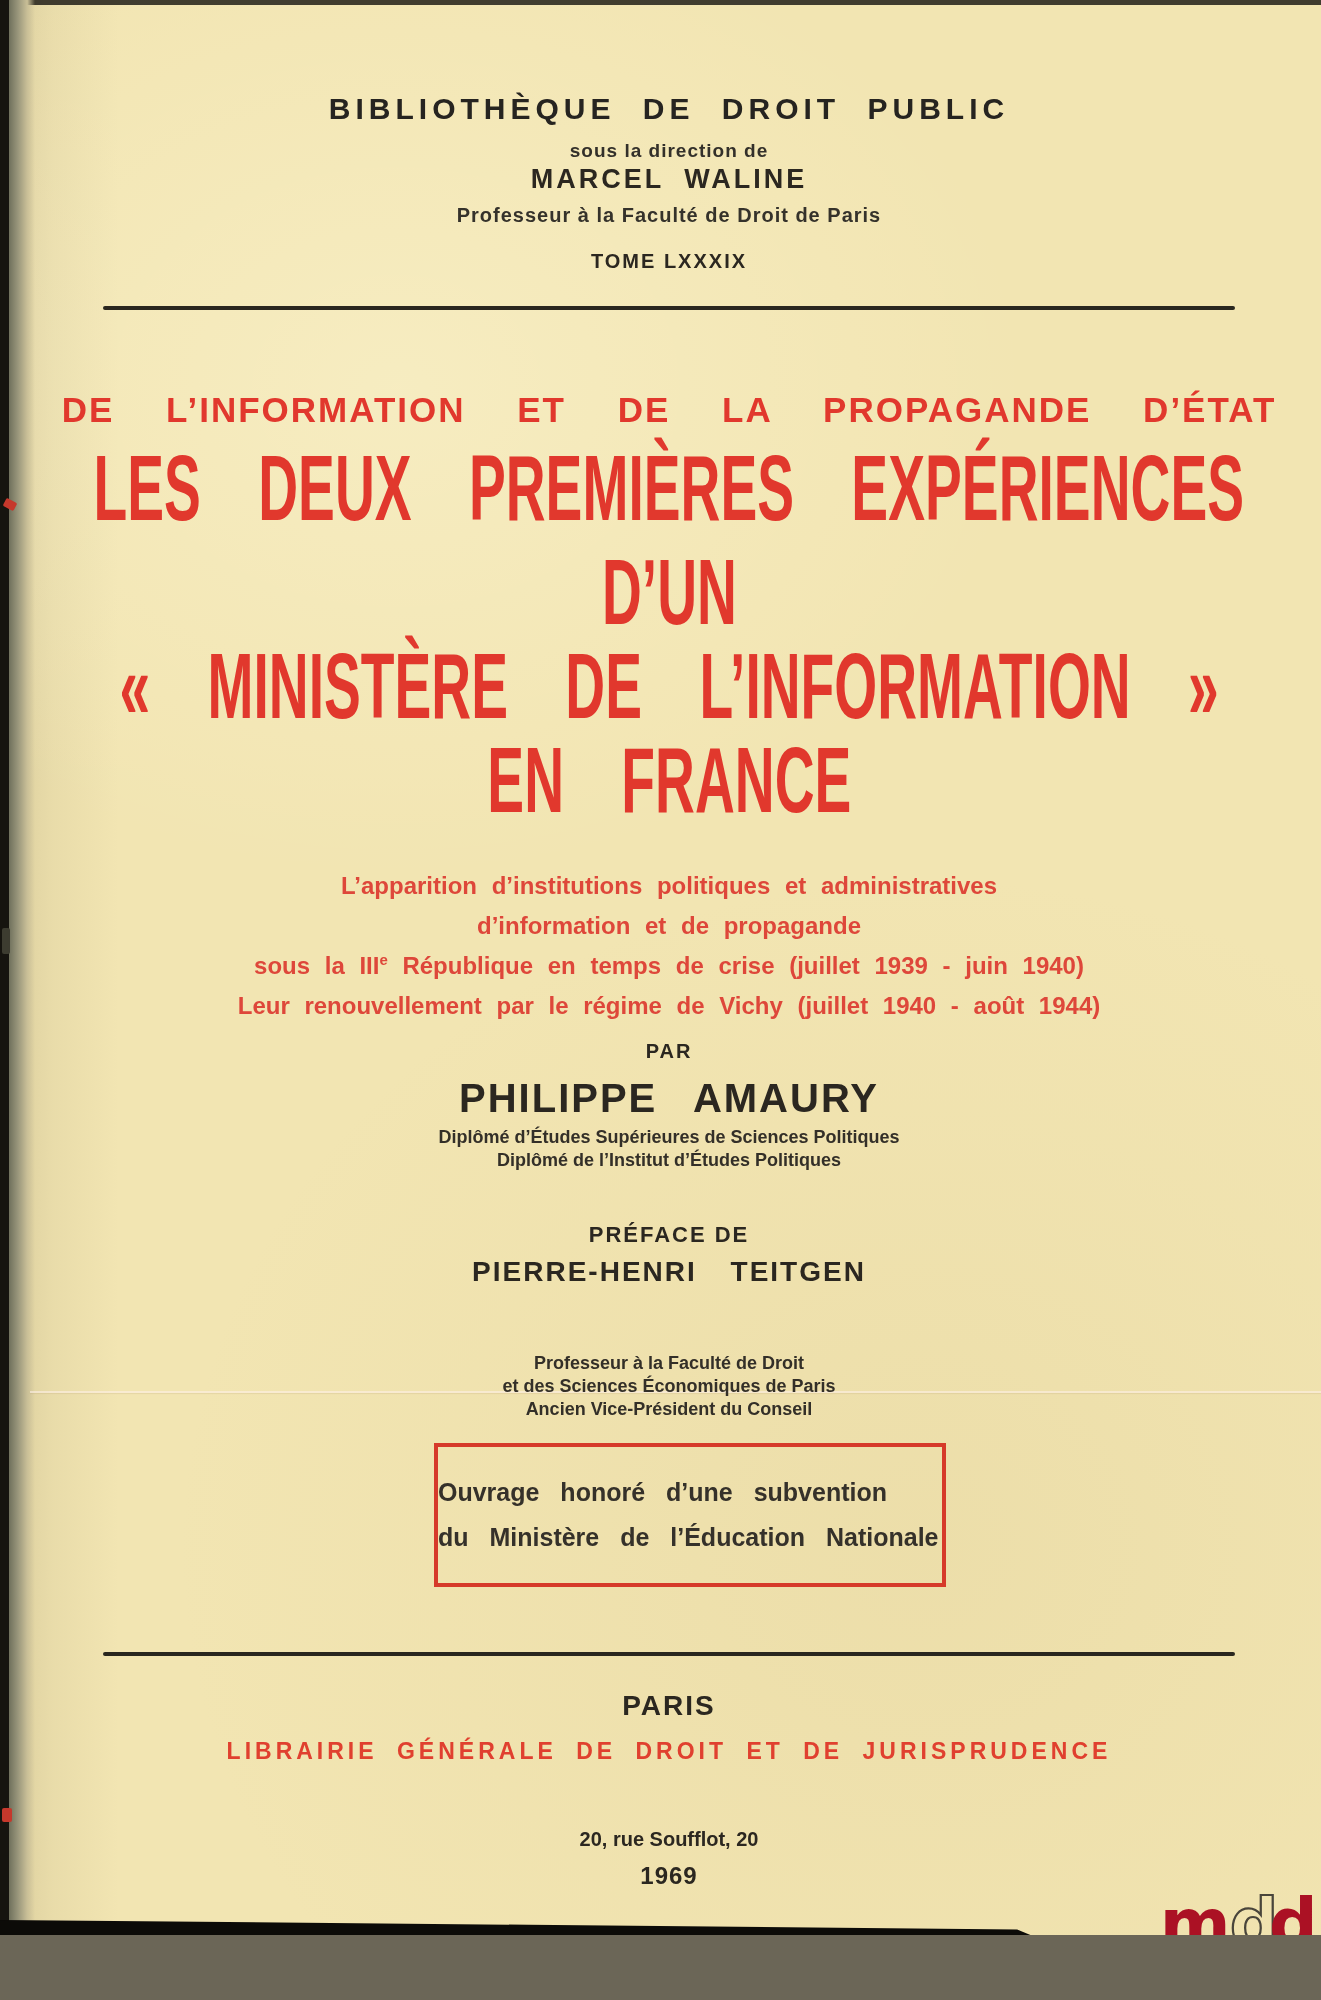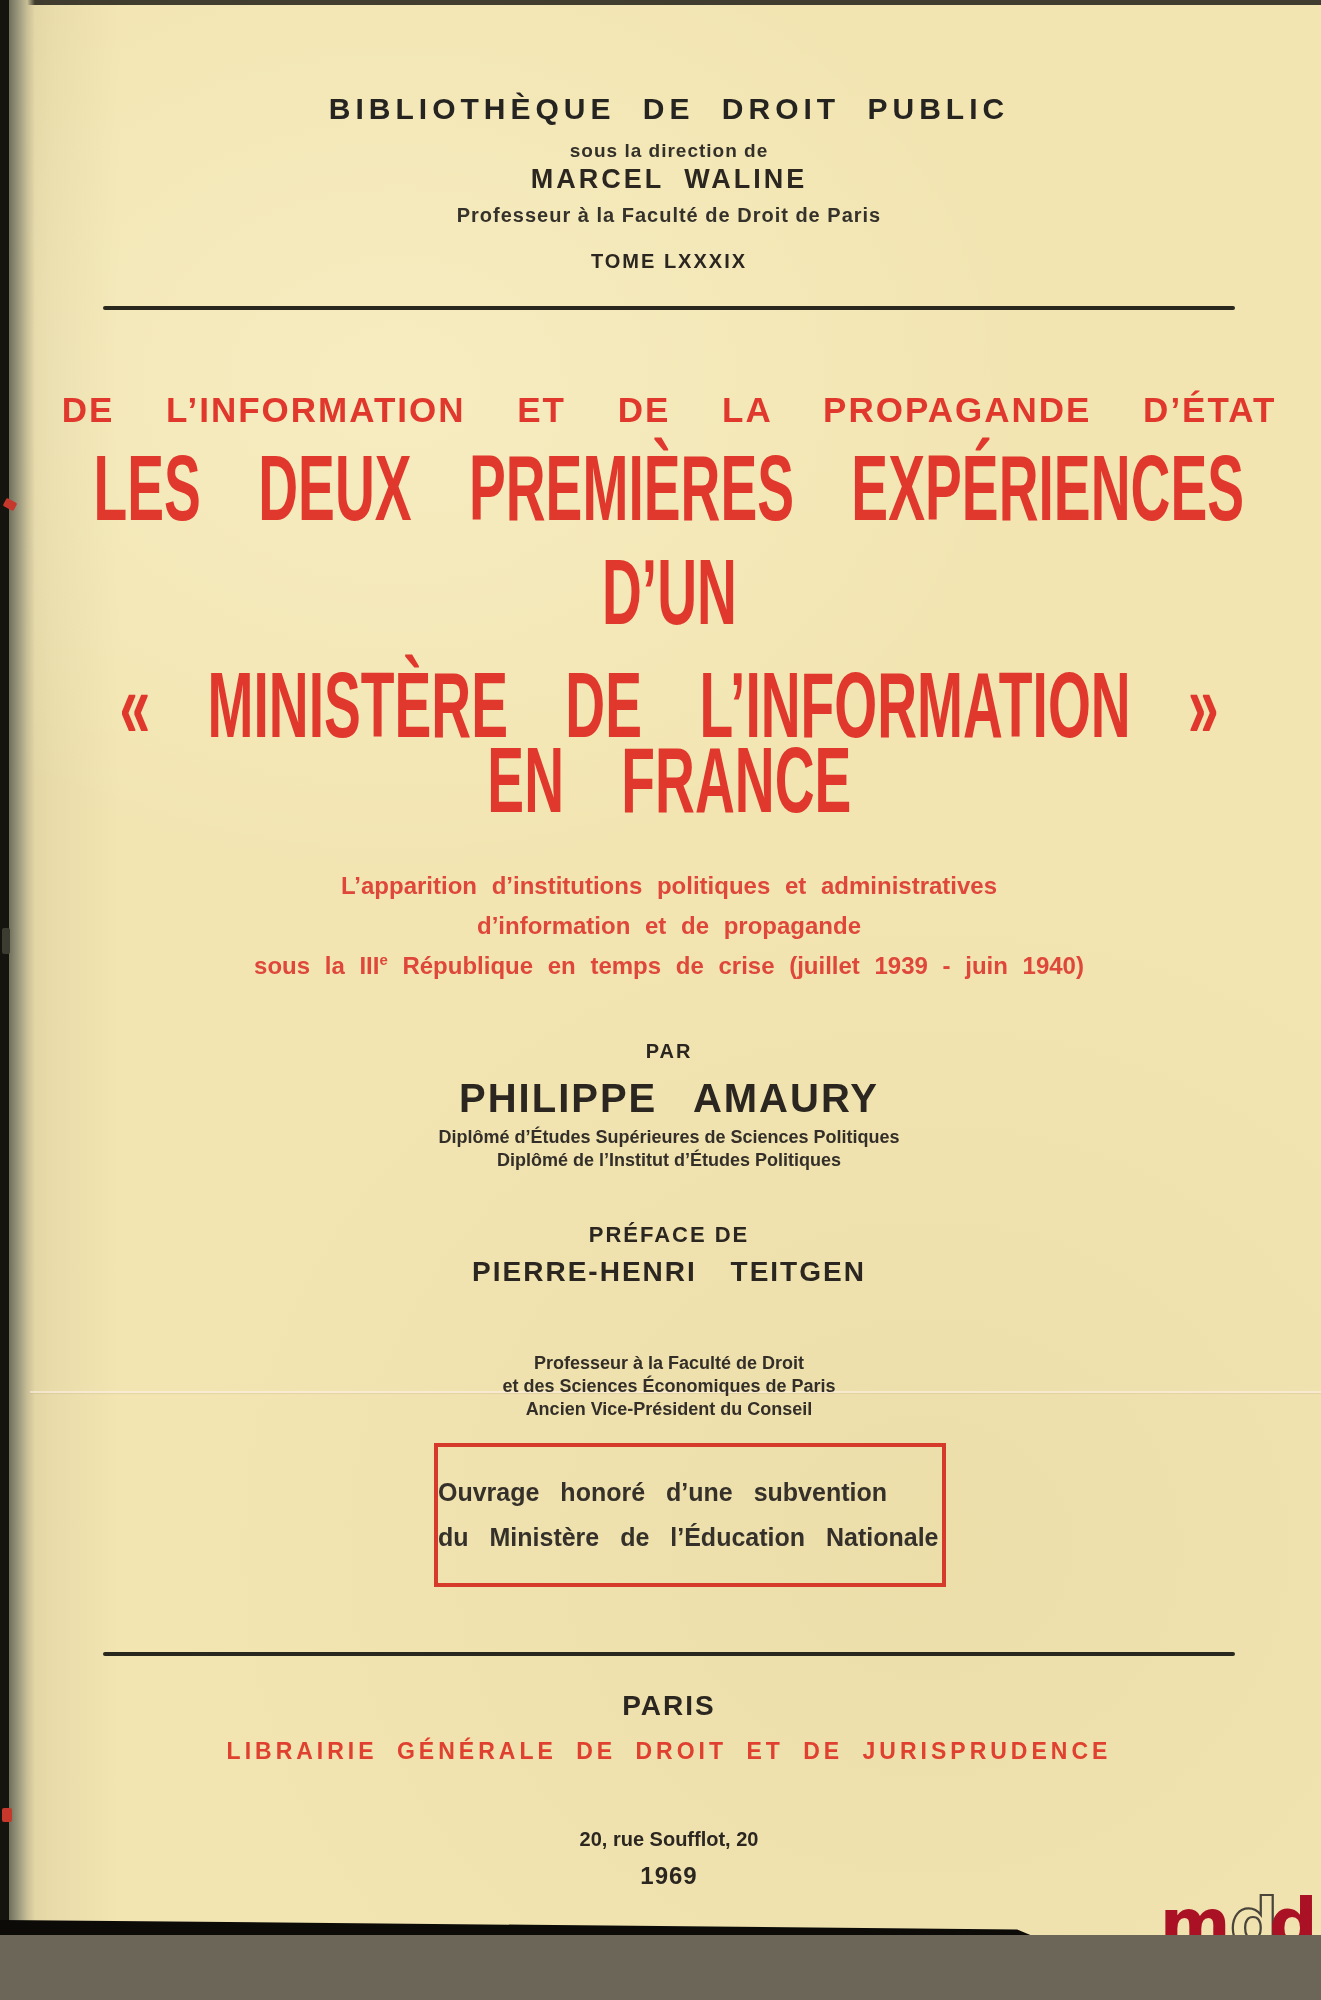--- a/index.html
+++ b/index.html
@@ -37,21 +37,21 @@
 
   .rule{position:absolute;left:103px;width:1132px;height:4px;background:#2a271f;border-radius:2px;}
   .rule-1{top:306px;}
   .rule-2{top:1652px;}
 
   .overtitle{top:390px;font-size:35px;font-weight:bold;letter-spacing:2px;word-spacing:40px;color:#e1382d;}
 
   .title-line{position:absolute;left:0;right:0;display:flex;justify-content:center;color:#e1382d;}
   .title-line > span{white-space:nowrap;font-weight:bold;font-size:92px;line-height:1;
     word-spacing:70px;transform:scaleX(0.60);transform-origin:center top;}
-  .tl-1{top:442px;} .tl-2{top:546px;} .tl-3{top:640px;margin-top:19px;} .tl-4{top:734px;}
+  .tl-1{top:442px;} .tl-2{top:546px;} .tl-3{top:640px;} .tl-4{top:734px;}
 
   .subtitle{top:866px;font-size:24px;font-weight:bold;line-height:40px;word-spacing:8px;color:#de473a;}
   .subtitle sup{font-size:15px;vertical-align:super;line-height:0;}
 
   .par-label{top:1040px;font-size:20px;font-weight:bold;letter-spacing:2px;}
   .author-name{top:1076px;font-size:40px;font-weight:bold;letter-spacing:2px;word-spacing:24px;color:#2b2720;}
   .credential{font-size:18px;font-weight:bold;line-height:23px;color:#332f28;}
   .author-titles{top:1126px;}
   .preface-label{top:1222px;font-size:22px;font-weight:bold;letter-spacing:2px;}
   .preface-name{top:1256px;font-size:28px;font-weight:bold;letter-spacing:2px;word-spacing:24px;}
@@ -110,20 +110,21 @@
       <span>« MINISTÈRE DE L’INFORMATION »</span>
     </div>
     <div class="title-line tl-4">
       <span>EN FRANCE</span>
     </div>
 
     <div class="abs subtitle">
       <div>L’apparition d’institutions politiques et administratives</div>
       <div>d’information et de propagande</div>
       <div><span>sous la III</span><sup>e</sup><span> République en temps de crise (juillet 1939 - juin 1940)</span></div>
+      <div>Leur renouvellement par le régime de Vichy (juillet 1940 - août 1944)</div>
     </div>
 
     <div class="abs par-label">PAR</div>
     <div class="abs author-name">PHILIPPE AMAURY</div>
     <div class="abs author-titles">
       <div class="credential">Diplômé d’Études Supérieures de Sciences Politiques</div>
       <div class="credential">Diplômé de l’Institut d’Études Politiques</div>
     </div>
 
     <div class="abs preface-label">PRÉFACE DE</div>

